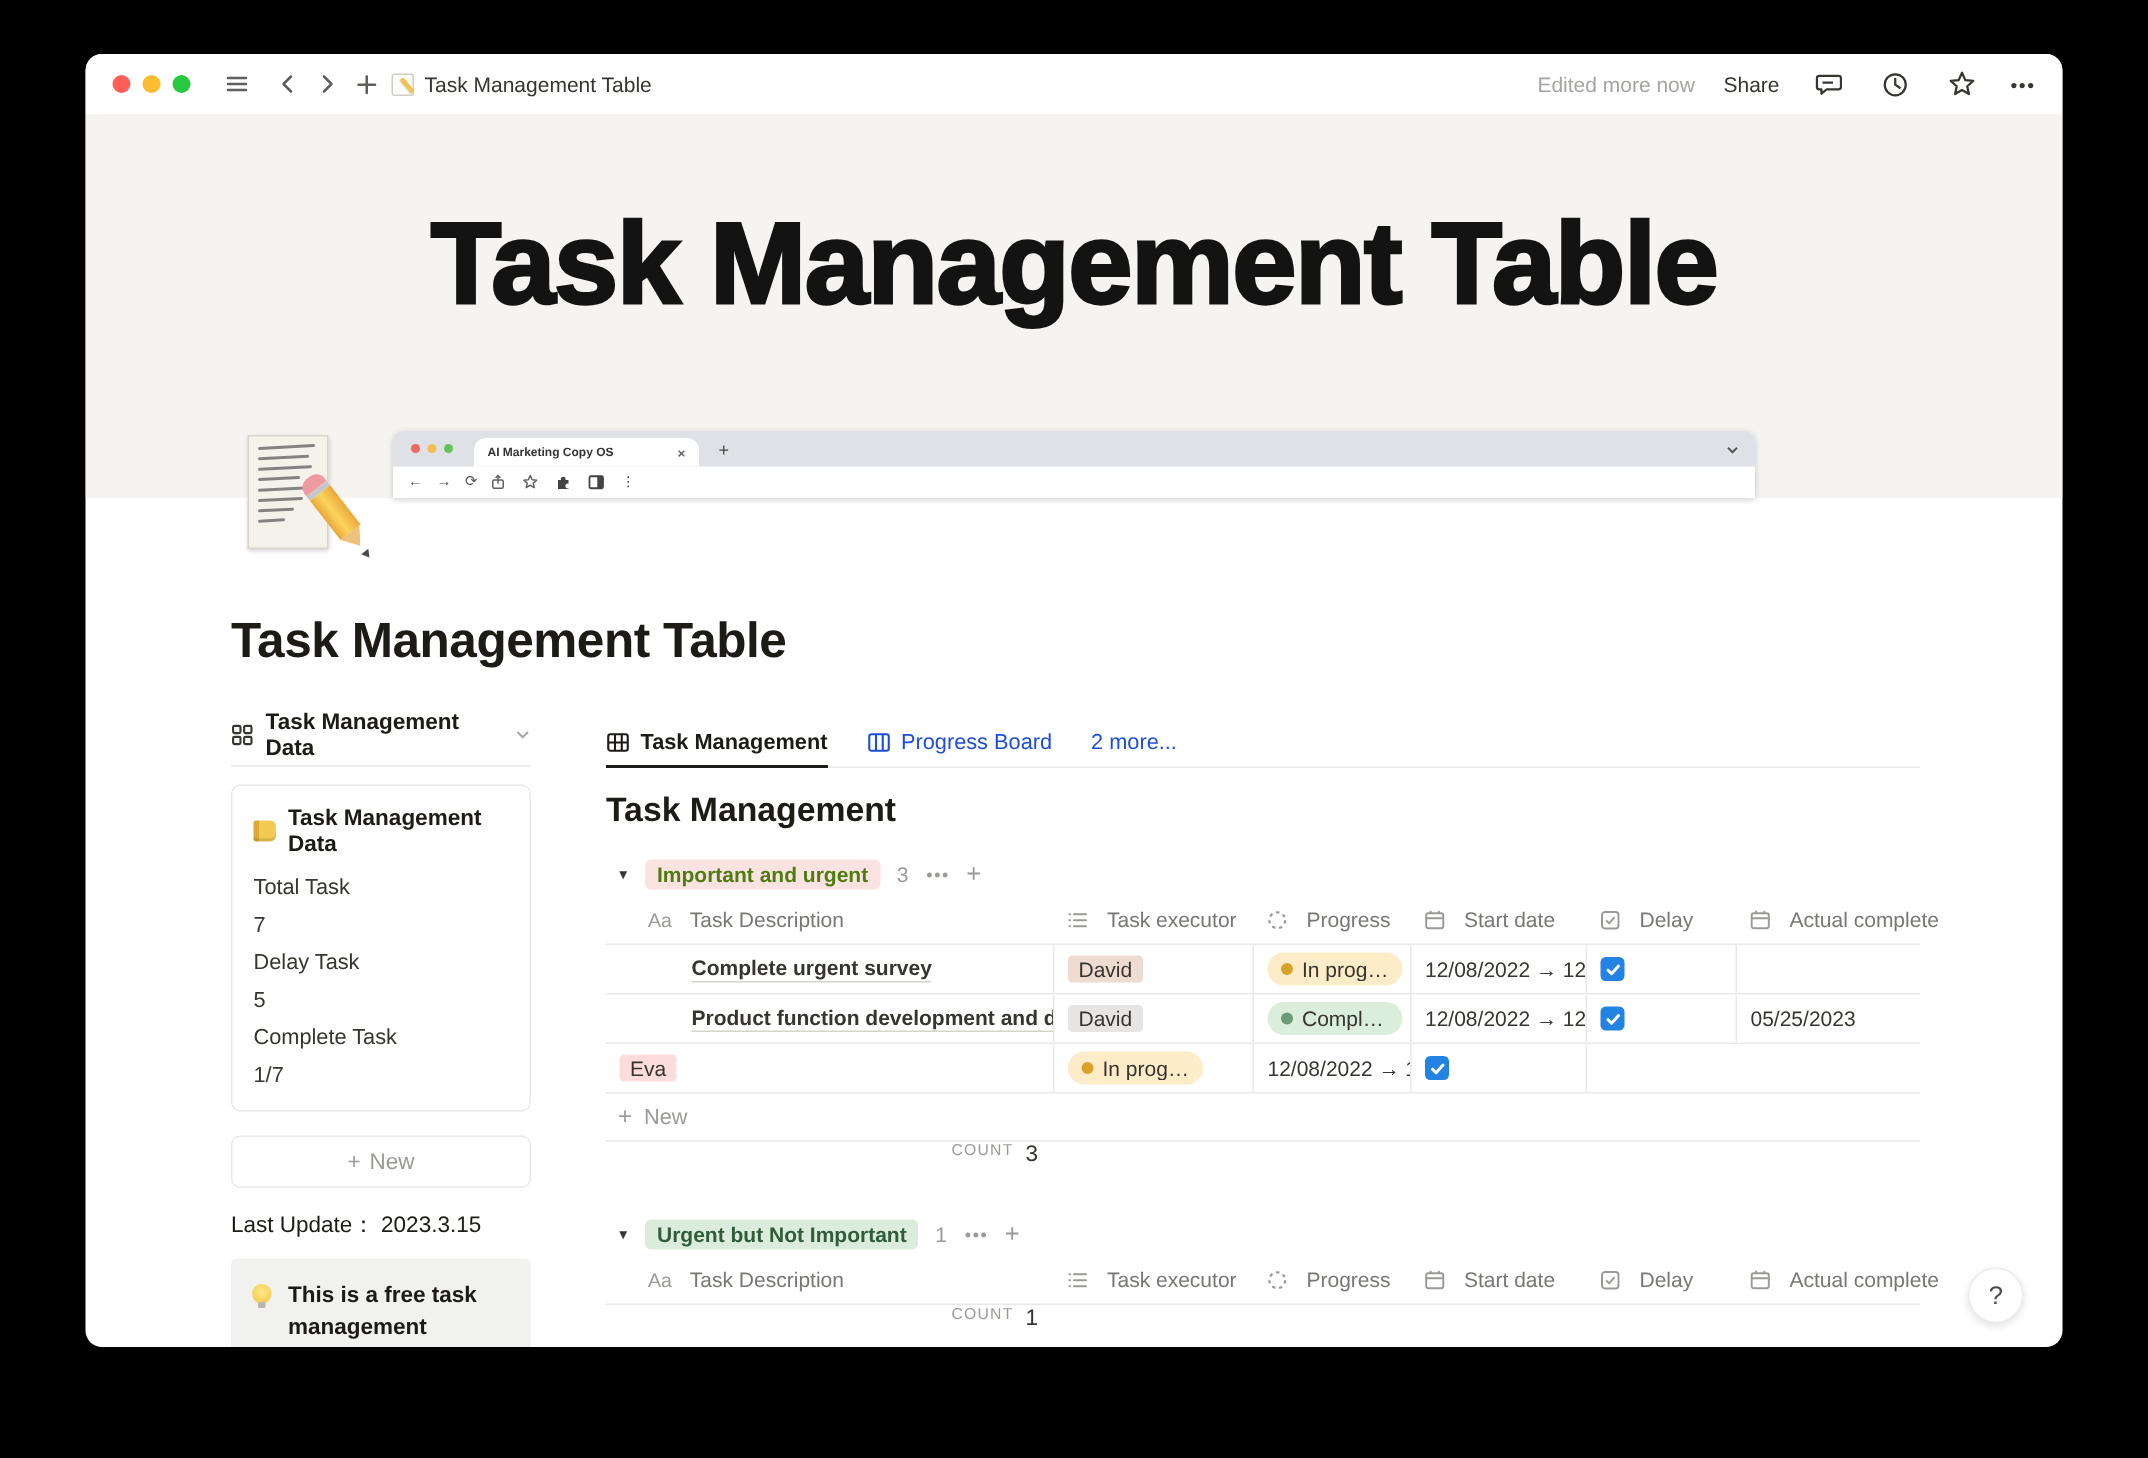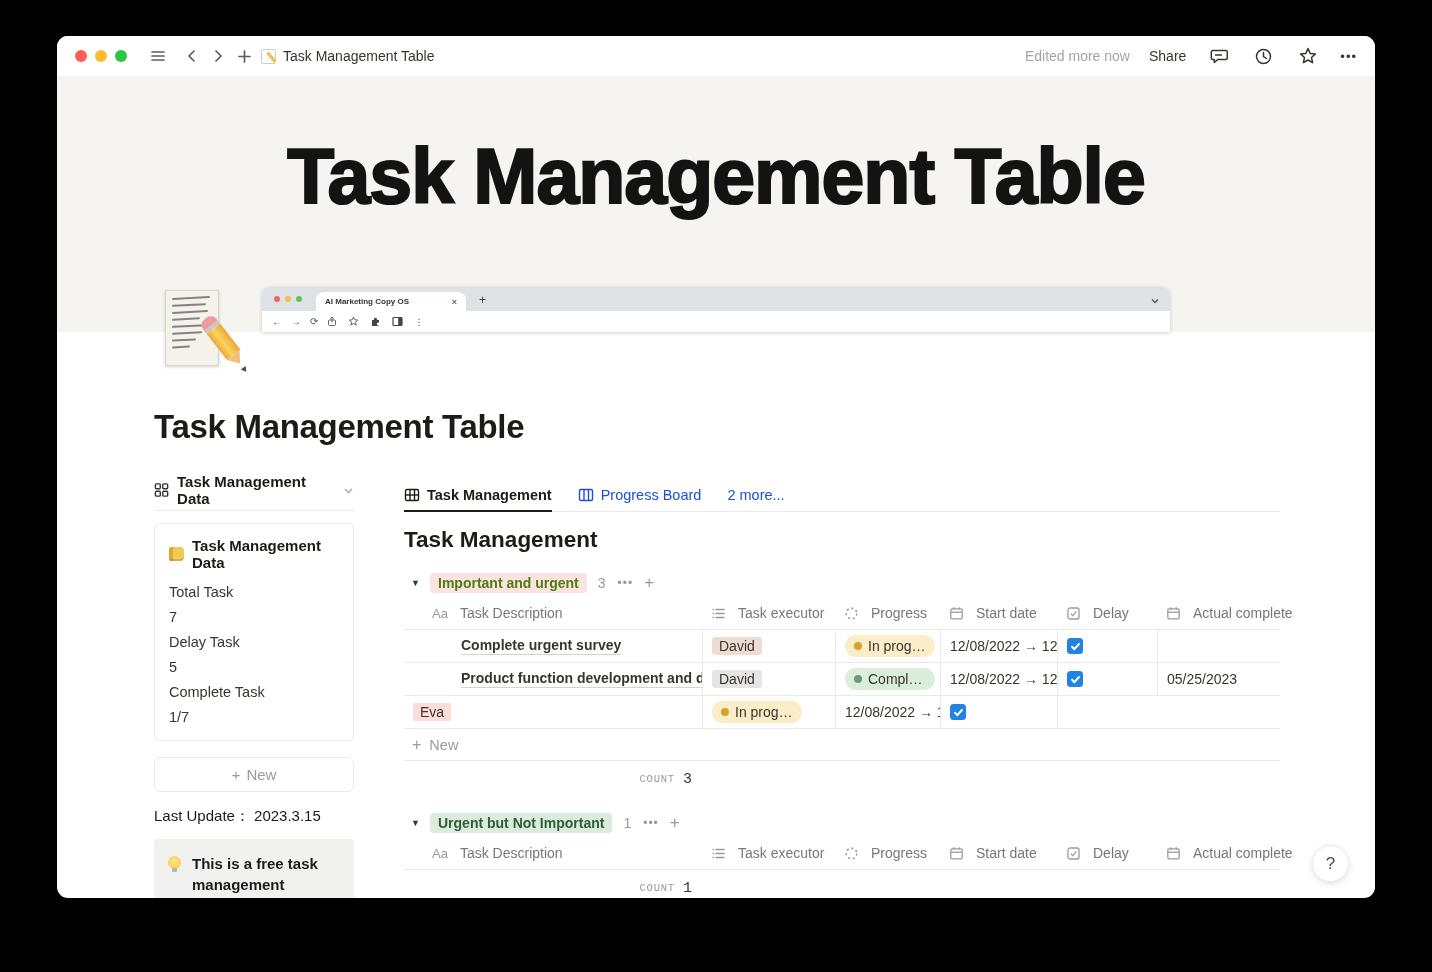--- a/index.html
+++ b/index.html
@@ -93,21 +93,21 @@
   .etag { font-size:14px; padding:1px 7px; border-radius:3px; max-width:110px; overflow:hidden; text-overflow:ellipsis; }
   .t-brown { background:#eedcd3; } .t-gray { background:#e6e5e3; } .t-red { background:#fcdddb; }
   .pill { display:flex; align-items:center; gap:6px; border-radius:999px; padding:3px 9px; max-width:92px; }
   .pill .dot { width:8px; height:8px; border-radius:50%; flex:none; }
   .pill .ptx { font-size:14px; overflow:hidden; text-overflow:ellipsis; white-space:nowrap; max-width:58px; }
   .p-yellow { background:#fdecc8; } .p-yellow .dot { background:#d9a32b; }
   .p-green { background:#dbeddb; } .p-green .dot { background:#6a9a7a; }
   .cb { width:16px; height:16px; background:#2383e2; border-radius:3.5px; display:flex; align-items:center; justify-content:center; flex:none; }
   .newrow { height:32px; border-bottom:1px solid #e9e9e7; display:flex; align-items:center; gap:8px; padding-left:8px; color:#9b9a97; font-size:14.5px; }
   .newrow .np { font-size:16px; }
-  .countrow { width:298px; height:36px; display:flex; align-items:center; justify-content:flex-end; gap:8px; padding-right:10px;font-family:Liberation Mono, monospace; }
+  .countrow { width:298px; height:36px; display:flex; align-items:flex-start; justify-content:flex-end; gap:8px; padding-right:10px; }
   .clabel { font-size:10.5px; letter-spacing:.8px; color:#9b9a97; }
   .cval { font-size:15px; color:#37352f; }
   .g2 { margin-top:12px; }
 
   
   .help { position:absolute; right:26px; bottom:16px; width:37px; height:37px; border-radius:50%; background:#fff; border:1px solid #ececea; box-shadow:0 2px 6px rgba(0,0,0,.12); display:flex; align-items:center; justify-content:center; font-size:17px; color:#4b4b4b; }
 </style>
 </head>
 <body>
 

